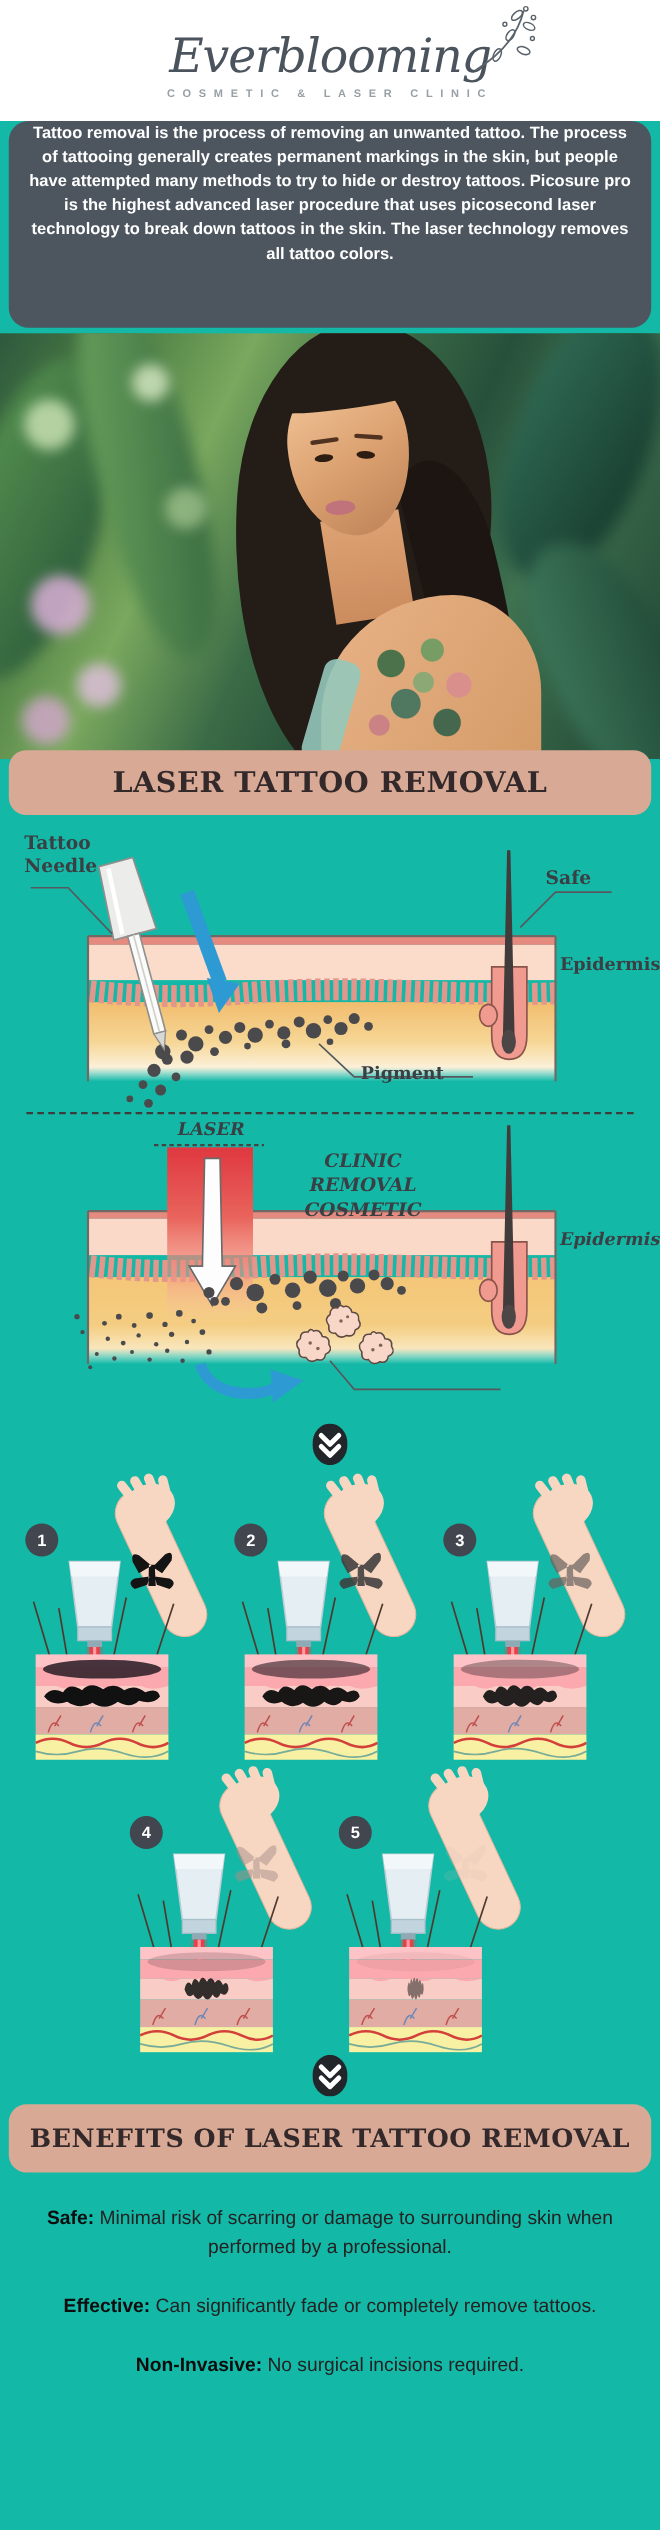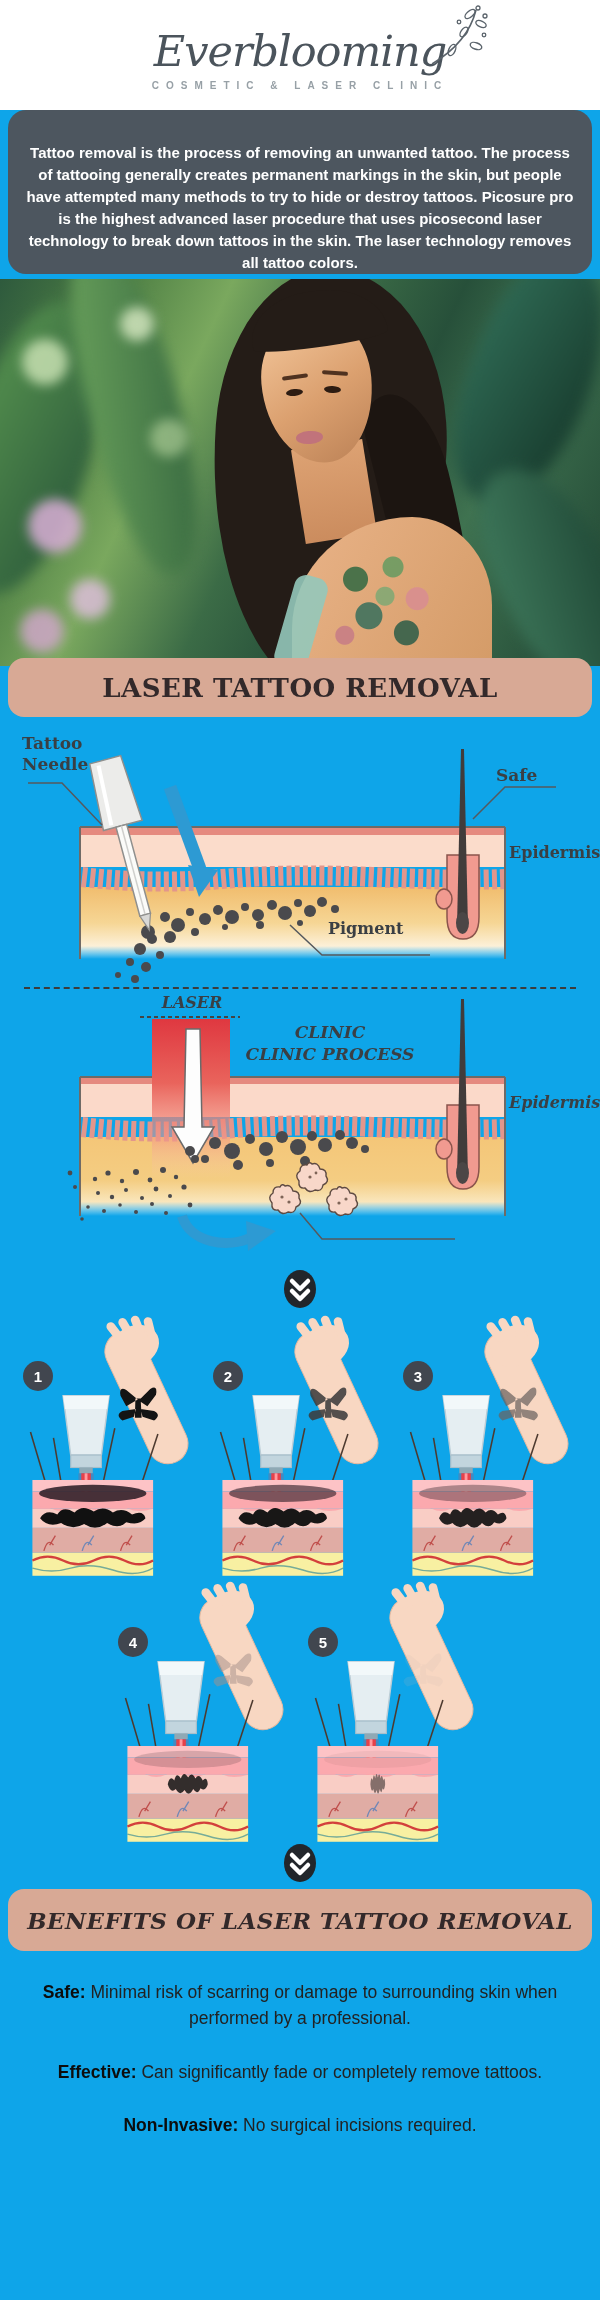--- a/index.html
+++ b/index.html
@@ -1,29 +1,29 @@
 <!DOCTYPE html>
 <html><head>
 <meta charset="utf-8">
 <style>
   html,body{margin:0;padding:0;background:#e9e9e9;}
-  .page{width:600px;height:2300px;margin:0 auto;background:#0ea5e9;overflow:hidden;
+  .page{width:600px;height:2300px;margin:0 auto;background:#14b8a6;overflow:hidden;
         font-family:"Liberation Sans",sans-serif;position:relative;}
 
   
   .hdr{height:110px;background:#ffffff;position:relative;display:flex;flex-direction:column;
        align-items:center;justify-content:center;}
   .logo-script{font-family:"DejaVu Serif",serif;font-style:italic;font-size:43px;color:#4b545c;
                line-height:1;margin-top:10px;letter-spacing:-1px;}
   .logo-flourish{position:absolute;top:4px;right:112px;}
   .logo-tagline{font-size:10px;letter-spacing:7px;color:#97a0a6;margin-top:7px;font-weight:bold;}
 
   
-  .intro{margin:0 8px;height:164px;background:#4d565f;border-radius:18px;display:flex;
-         align-items:flex-end;justify-content:center;padding:0 16px;box-sizing:border-box;}
+  .intro{margin:0 8px;height:188px;background:#4d565f;border-radius:18px;display:flex;
+         align-items:flex-start;justify-content:center;padding:0 16px;box-sizing:border-box;}
   .intro p{color:#ffffff;font-weight:bold;font-size:15px;line-height:1.47;text-align:center;margin:0;}
 
   
   .photo{height:387px;margin-top:5px;position:relative;overflow:hidden;
     background:linear-gradient(115deg,#2e5a3d 0%,#4e7f44 16%,#7aa85e 30%,#3b6b46 46%,#27503a 60%,#3f7250 74%,#1f4432 100%);}
   .leaf{position:absolute;filter:blur(7px);border-radius:45% 55% 50% 50%;}
   .bk{position:absolute;border-radius:50%;filter:blur(6px);}
   .hair-main{position:absolute;left:212px;top:-10px;width:232px;height:430px;background:#241c17;
              border-radius:46% 54% 40% 60%/38% 42% 58% 62%;transform:rotate(4deg);}
   .hair-pony{position:absolute;left:392px;top:110px;width:72px;height:300px;background:#1c1511;
@@ -53,21 +53,21 @@
        radial-gradient(circle at 66% 72%,#39624b 0 12px,transparent 13px),
        radial-gradient(circle at 20% 74%,#c97f85 0 9px,transparent 10px),
        radial-gradient(circle at 50% 42%,#86a974 0 9px,transparent 10px);}
 
   
   .banner{margin:0 8px;height:62px;border-radius:16px;background:#d8a995;display:flex;
           align-items:center;justify-content:center;position:relative;z-index:3;}
   .banner .t{font-family:"DejaVu Serif",serif;font-weight:bold;font-size:26px;color:#33292a;
              letter-spacing:.5px;}
   .banner.first{margin-top:-8px;height:59px;}
-  .banner.small .t{font-size:23px;font-style:italic;}
+  .banner.small .t{font-size:23px;}
 
   
   .diagrams{height:592px;box-sizing:border-box;padding-top:10px;}
   .diag{position:relative;}
   .diag svg{display:block;}
   .dlabel{position:absolute;font-family:"DejaVu Serif",serif;font-weight:bold;color:#3a3f44;}
   .divider{margin:2px 24px;border-top:2px dashed #3c3c3c;height:0;}
   .chevron-row{height:40px;display:flex;align-items:center;justify-content:center;}
 
   
@@ -216,21 +216,21 @@
         </g>
         <g stroke="#55595e" stroke-width="1.5" fill="none">
           <path d="M28,56 H62 L102,98"></path>
           <path d="M556,60 H505 L473,92"></path>
           <path d="M290,198 L322,228 H430"></path>
         </g>
       </svg>
       <div class="dlabel" style="left:22px;top:6px;width:104px;font-size:17px;line-height:1.25;">Tattoo Needle</div>
       <div class="dlabel" style="left:496px;top:38px;font-size:17px;">Safe</div>
       <div class="dlabel" style="left:509px;top:116px;font-size:16px;">Epidermis</div>
-      <div class="dlabel" style="left:328px;top:192px;font-size:16px;">Pigment</div>
+      <div class="dlabel" style="left:328px;top:215px;font-size:16px;">Pigment</div>
     </div>
 
     <div class="divider"></div>
 
     <div class="diag" style="height:278px;font-style:italic;">
       <svg width="600" height="278" viewBox="0 0 600 278">
         <defs>
           <linearGradient id="dermis2" x1="0" y1="0" x2="0" y2="1">
             <stop offset="0" stop-color="#f4c678"></stop>
               <stop offset="0.55" stop-color="#f4cd82"></stop>
@@ -321,21 +321,21 @@
         </g>
         <g>
           <path d="M182,225 C190,252 228,258 252,246" stroke="#2d9ad3" stroke-width="10" fill="none"></path>
           <polygon points="246,230 276,240 248,260" fill="#2d9ad3"></polygon>
         </g>
         <path d="M300,222 L322,248 H455" stroke="#55595e" stroke-width="1.5" fill="none"></path>
       </svg>
       <div class="dlabel" style="left:150px;top:2px;width:84px;text-align:center;font-size:16px;">LASER</div>
       <div class="dlabel" style="left:235px;top:30px;width:190px;text-align:center;font-size:17px;line-height:1.3;">
         <div>CLINIC</div>
-        <div>CLINIC PROCESS</div>
+        <div>REMOVAL COSMETIC</div>
       </div>
       <div class="dlabel" style="left:509px;top:102px;font-size:16px;">Epidermis</div>
     </div>
 
     <div class="chevron-row">
       <svg width="32" height="38" viewBox="0 0 32 38">
         <ellipse cx="16" cy="19" rx="16" ry="19" fill="#22262b"></ellipse>
         <polyline points="8,11 16,19 24,11" stroke="#ffffff" stroke-width="4.5" fill="none" stroke-linecap="round" stroke-linejoin="round"></polyline>
         <polyline points="8,21 16,29 24,21" stroke="#ffffff" stroke-width="4.5" fill="none" stroke-linecap="round" stroke-linejoin="round"></polyline>
       </svg>

